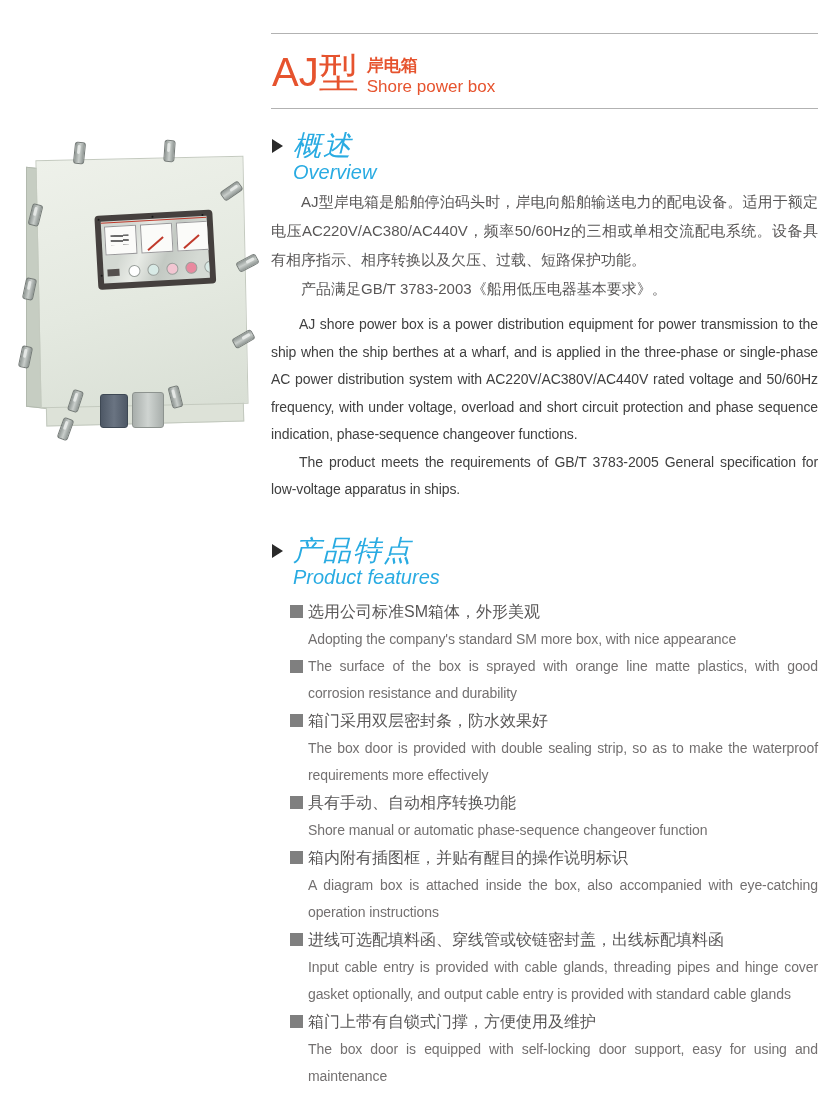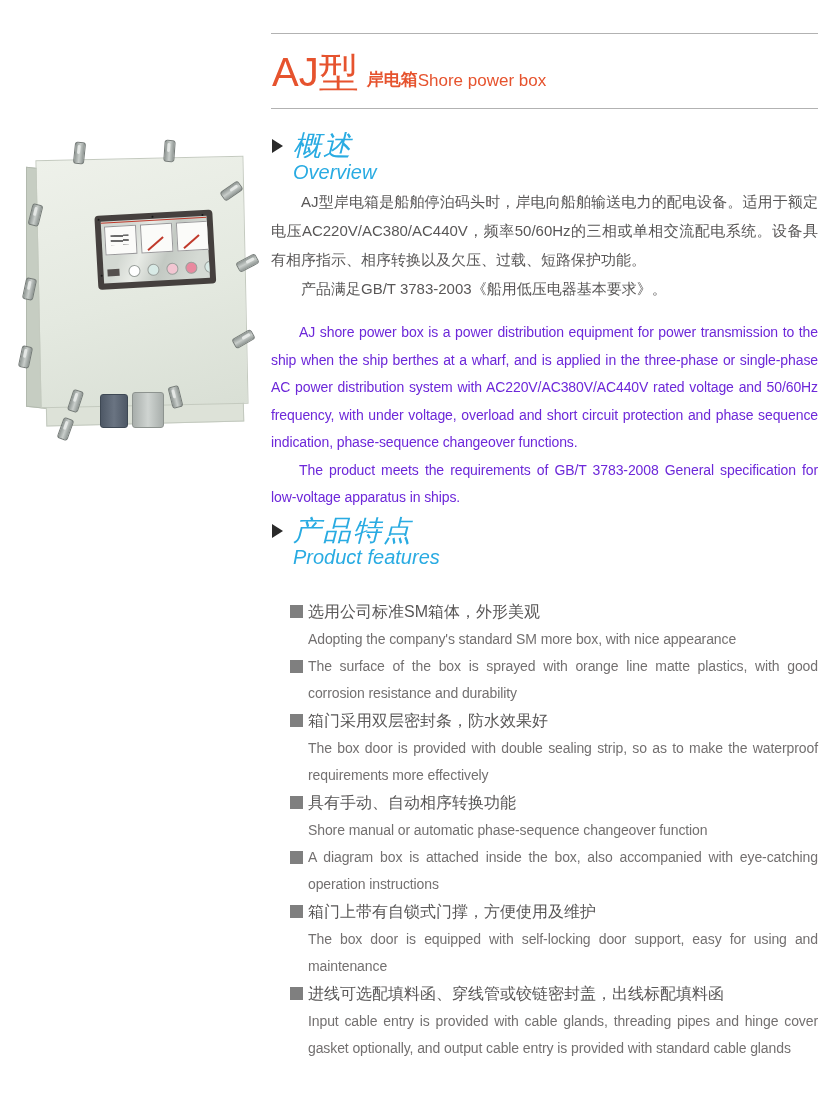--- a/index.html
+++ b/index.html
@@ -5,36 +5,36 @@
   html,body{margin:0;padding:0;background:#ffffff;}
   #page{position:relative;width:830px;height:1118px;background:#ffffff;overflow:hidden;
         font-family:"Liberation Sans", sans-serif;}
   .rule{position:absolute;left:271px;width:547px;height:1px;background:#b2b2b2;}
   #rule-top{top:33px;}
   #rule-mid{top:108px;}
 
   
   .hdr{position:absolute;left:272px;top:50px;display:flex;align-items:flex-start;color:#e6532e;}
   .hdr .model{font-size:40px;line-height:44px;letter-spacing:0px;}
-  .hdr .names{margin-left:8px;margin-top:20px;display:flex;justify-content:flex-end;}
+  .hdr .names{margin-left:8px;margin-top:6px;display:flex;flex-direction:column;justify-content:flex-end;}
   .hdr .cn{font-size:17px;font-weight:bold;line-height:20px;}
   .hdr .en{font-size:17px;line-height:21px;}
 
   
   .sec{position:absolute;left:272px;display:flex;}
   .tri{width:0;height:0;border-left:11px solid #2a2a2a;border-top:7px solid transparent;
        border-bottom:7px solid transparent;margin-top:8px;}
   .sec .titles{margin-left:10px;color:#29abe2;font-style:italic;}
   .sec .t-cn{font-size:28px;line-height:30px;letter-spacing:2px;}
   .sec .t-en{font-size:20px;line-height:22px;}
 
   
   .para-cn{position:absolute;left:271px;width:547px;color:#595757;font-size:15px;}
   .para-cn p{margin:0;text-indent:2em;line-height:29px;text-align:justify;}
-  .para-en{position:absolute;left:271px;width:547px;color:#6d28d9;font-size:14px;letter-spacing:-0.1px;margin-top:8px;}
+  .para-en{position:absolute;left:271px;width:547px;color:#404040;font-size:14px;letter-spacing:-0.1px;}
   .para-en p{margin:0;text-indent:2em;line-height:27.5px;text-align:justify;}
 
   
   .features-list{position:absolute;left:271px;top:598px;width:547px;}
   .feature{position:relative;padding-left:37px;}
   .feature .bullet{position:absolute;left:19px;top:7px;width:13px;height:13px;background:#7f7f7f;display:block;}
   .feature .f-cn{color:#595757;font-size:16px;line-height:28px;}
   .feature .f-en{color:#737070;font-size:14px;line-height:27px;text-align:justify;letter-spacing:-0.1px;}
 
   
@@ -141,24 +141,24 @@
     </div>
   </div>
 
   <div class="para-cn" style="top:187px">
     <p>AJ型岸电箱是船舶停泊码头时，岸电向船舶输送电力的配电设备。适用于额定电压AC220V/AC380/AC440V，频率50/60Hz的三相或单相交流配电系统。设备具有相序指示、相序转换以及欠压、过载、短路保护功能。</p>
     <p>产品满足GB/T 3783-2003《船用低压电器基本要求》。</p>
   </div>
 
   <div class="para-en" style="top:311px">
     <p>AJ shore power box is a power distribution equipment for power transmission to the ship when the ship berthes at a wharf, and is applied in the three-phase or single-phase AC power distribution system with AC220V/AC380V/AC440V rated voltage and 50/60Hz frequency, with under voltage, overload and short circuit protection and phase sequence indication, phase-sequence changeover functions.</p>
-    <p>The product meets the requirements of GB/T 3783-2008 General specification for low-voltage apparatus in ships.</p>
-  </div>
-
-  <div class="sec" style="top:516px">
+    <p>The product meets the requirements of GB/T 3783-2005 General specification for low-voltage apparatus in ships.</p>
+  </div>
+
+  <div class="sec" style="top:536px">
     <span class="tri"></span>
     <div class="titles">
       <div class="t-cn">产品特点</div>
       <div class="t-en">Product features</div>
     </div>
   </div>
 
   <div class="features-list">
 
       <div class="feature">
@@ -179,29 +179,30 @@
       </div>
 
       <div class="feature">
         <span class="bullet"></span>
         <div class="f-cn">具有手动、自动相序转换功能</div>
         <div class="f-en">Shore manual or automatic phase-sequence changeover function</div>
       </div>
 
       <div class="feature">
         <span class="bullet"></span>
+        <div class="f-cn">箱内附有插图框，并贴有醒目的操作说明标识</div>
         <div class="f-en">A diagram box is attached inside the box, also accompanied with eye-catching operation instructions</div>
+      </div>
+
+      <div class="feature">
+        <span class="bullet"></span>
+        <div class="f-cn">进线可选配填料函、穿线管或铰链密封盖，出线标配填料函</div>
+        <div class="f-en">Input cable entry is provided with cable glands, threading pipes and hinge cover gasket optionally, and output cable entry is provided with standard cable glands</div>
       </div>
 
       <div class="feature">
         <span class="bullet"></span>
         <div class="f-cn">箱门上带有自锁式门撑，方便使用及维护</div>
         <div class="f-en">The box door is equipped with self-locking door support, easy for using and maintenance</div>
       </div>
-
-      <div class="feature">
-        <span class="bullet"></span>
-        <div class="f-cn">进线可选配填料函、穿线管或铰链密封盖，出线标配填料函</div>
-        <div class="f-en">Input cable entry is provided with cable glands, threading pipes and hinge cover gasket optionally, and output cable entry is provided with standard cable glands</div>
-      </div>
     </div>
 
 </div>
 
 </body></html>

